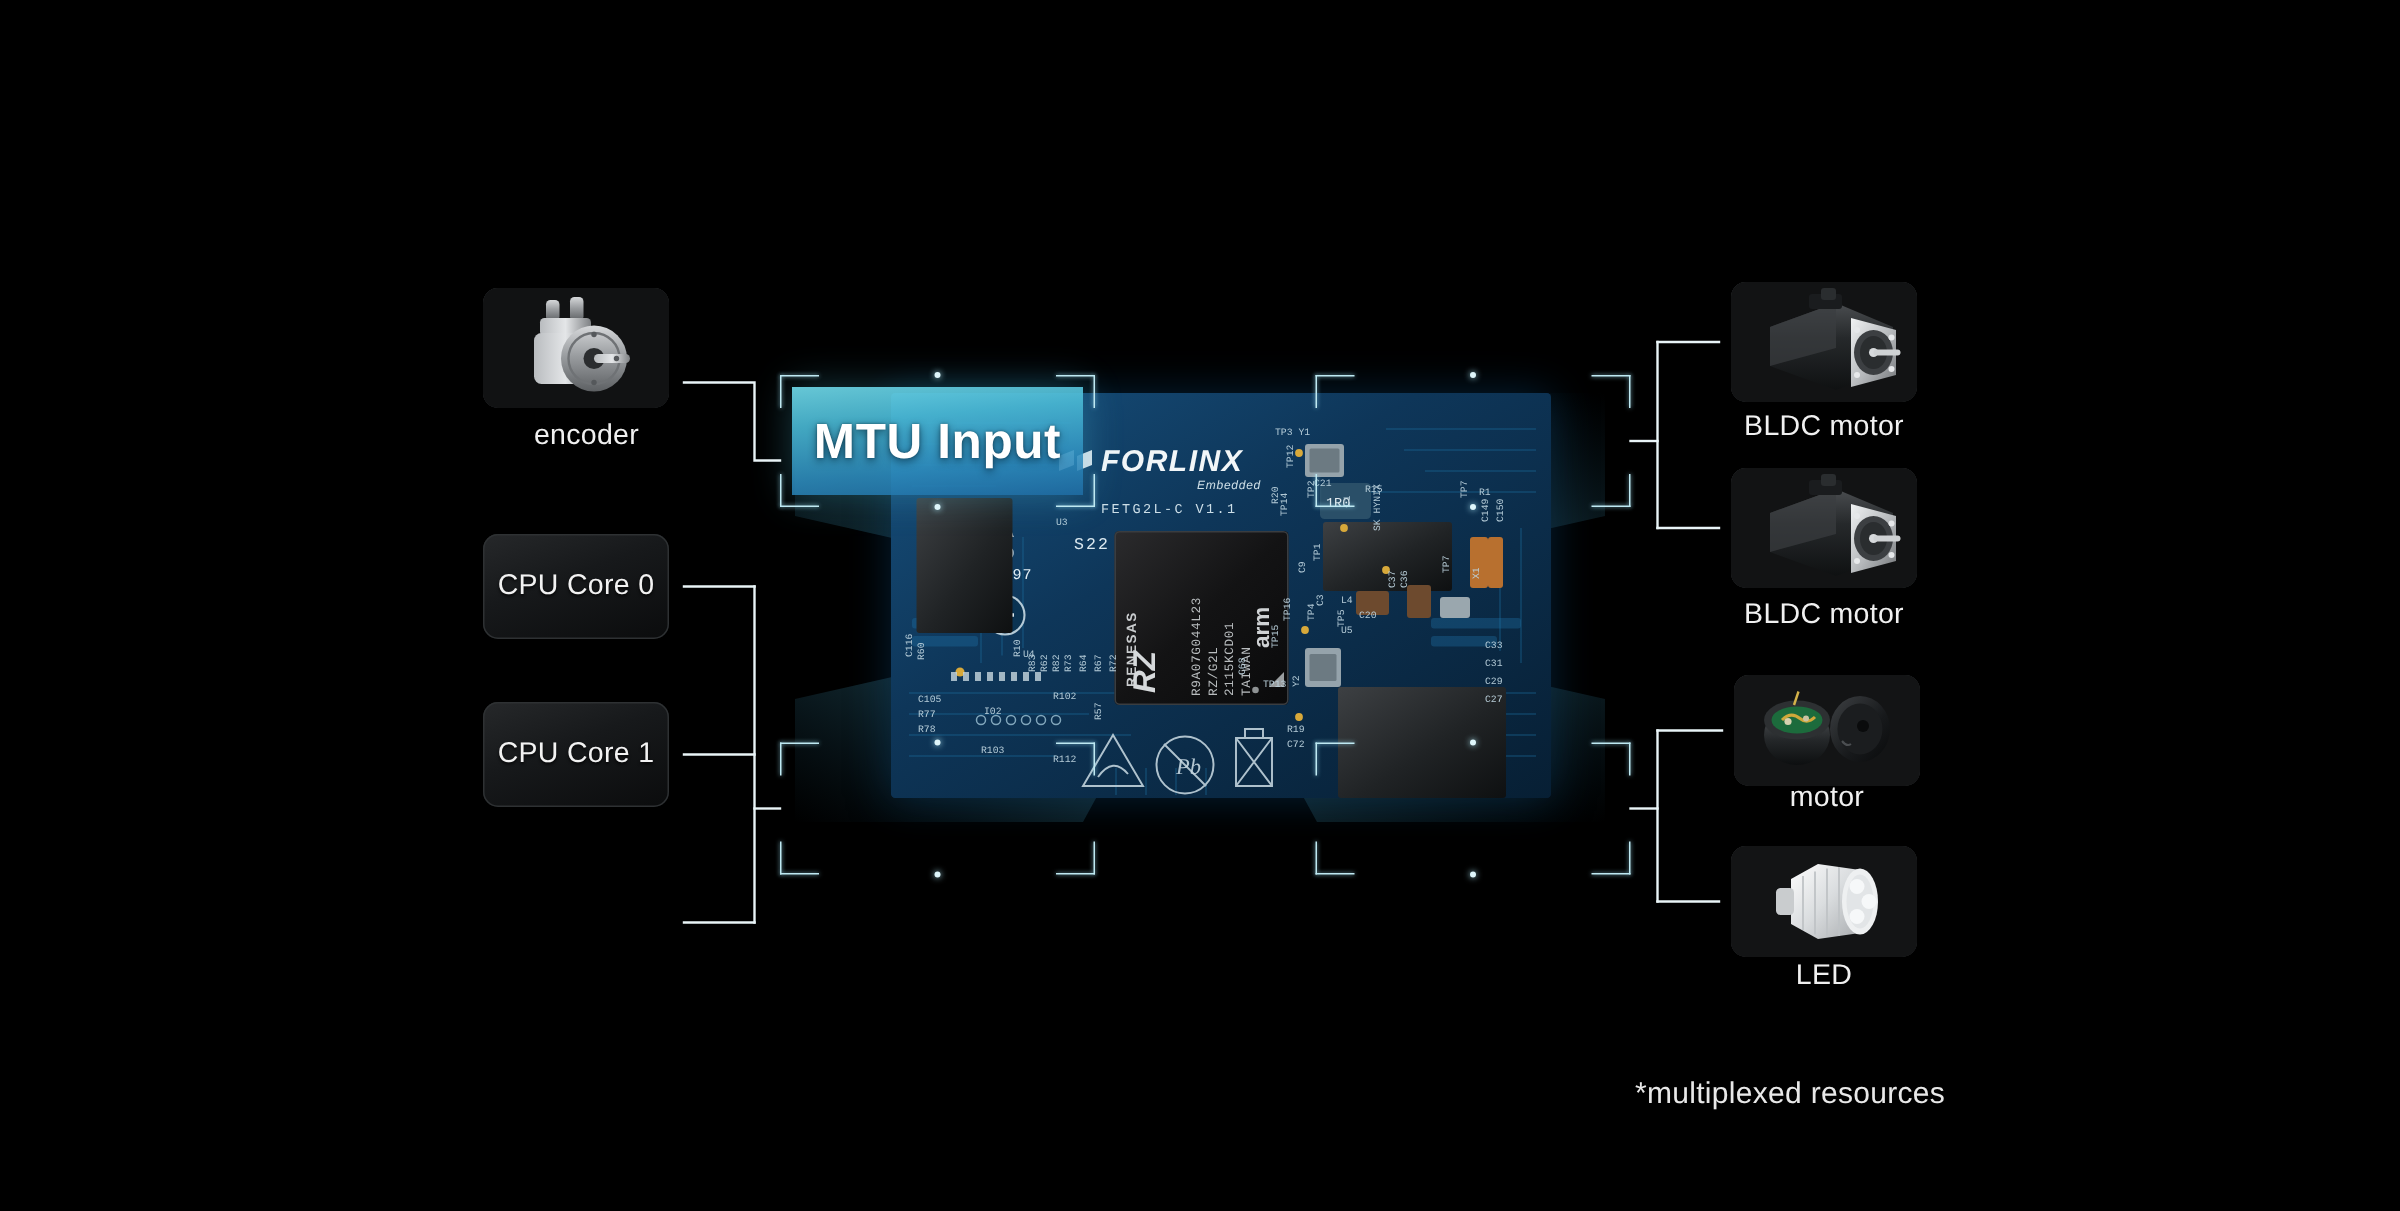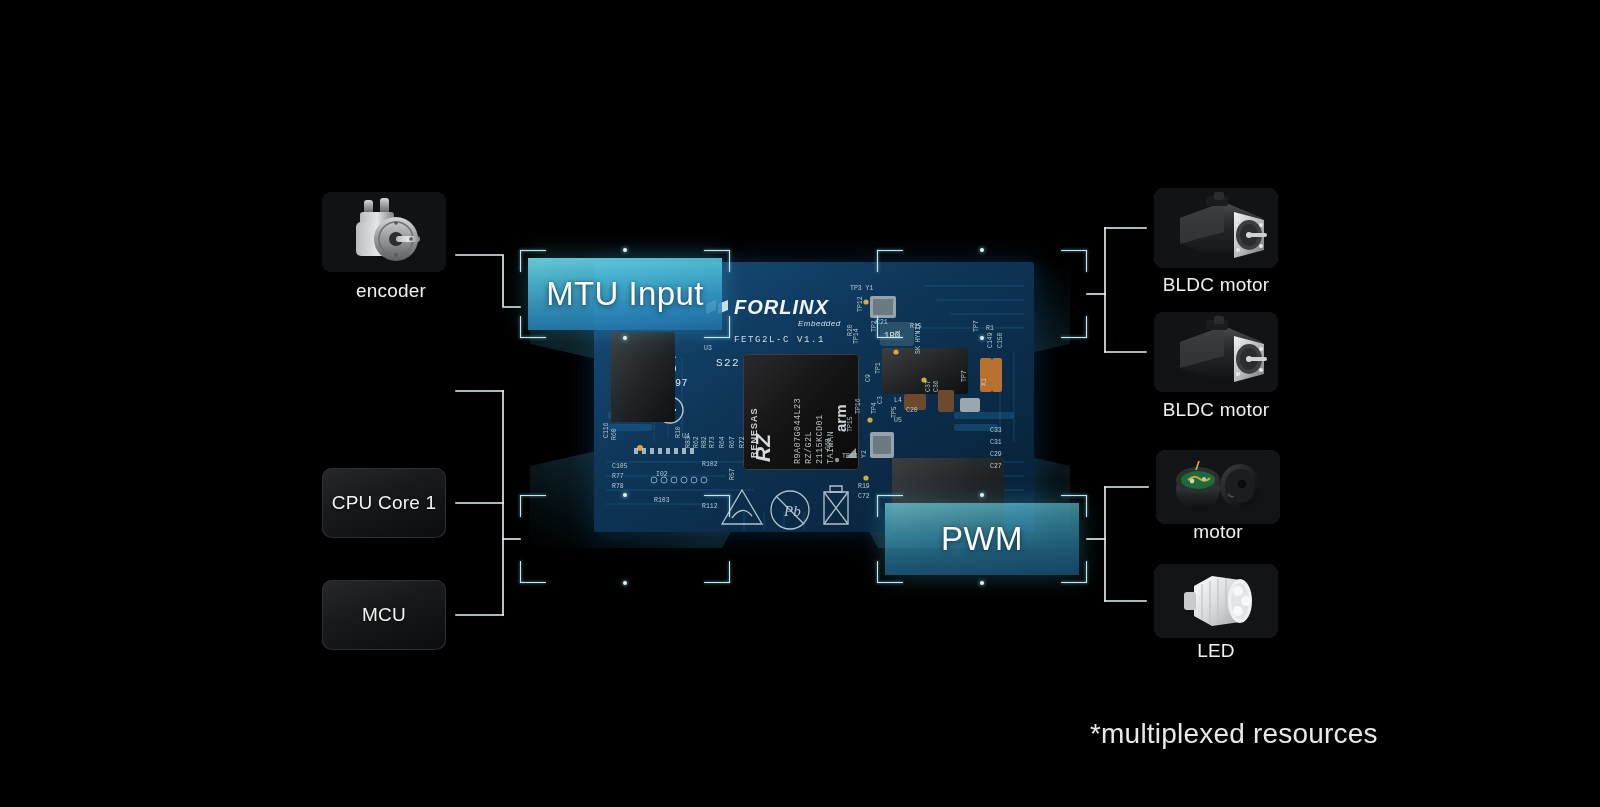--- a/index.html
+++ b/index.html
@@ -57,21 +57,21 @@
     box-shadow:0 0 26px rgba(80,200,230,.30);
   }
   .fblock.translucent {
     background:linear-gradient(175deg,
        rgba(120,220,235,.70) 0%,
        rgba(80,190,218,.62) 32%,
        rgba(48,145,195,.58) 74%,
        rgba(34,112,168,.60) 100%);
   }
   .fblock .flabel {
-    font-size:33px; font-weight:400; color:#fff; letter-spacing:.4px;
+    font-size:33px; font-weight:700; color:#fff; letter-spacing:.4px;
     text-shadow:0 2px 6px rgba(0,30,50,.65), 0 0 2px rgba(0,0,0,.4);
     white-space:nowrap;
   }
   
   .handles { position:absolute; pointer-events:none; }
   .handles i {
     position:absolute; background:#bfe9f2; display:block;
     box-shadow:0 0 3px rgba(160,230,250,.9);
   }
   .hl { width:1px; }       
@@ -80,21 +80,21 @@
     position:absolute; width:4px; height:4px; border-radius:50%;
     background:#dff6fb; box-shadow:0 0 4px rgba(180,240,255,.95);
   }
 
   
   #wires { position:absolute; inset:0; pointer-events:none; }
 
   
   #footnote {
     position:absolute; left:1090px; top:718px;
-    font-size:28px; color:#e8e8e8; letter-spacing:.2px;
+    font-size:20px; color:#e8e8e8; letter-spacing:.2px;
   }
 </style>
 </head>
 <body>
 
 <div id="stage">
 
   <svg class="cone" style="left:500px; top:240px; width:600px; height:330px;" viewBox="0 0 600 330">
     <defs>
       <linearGradient id="coneTL" x1="1" y1="1" x2="0" y2="0">
@@ -353,23 +353,20 @@
     <i class="hb" style="left:0;  bottom:0; width:26px;"></i>
     <i class="hb" style="right:0; bottom:0; width:26px;"></i>
     <i class="hl" style="left:0;  top:0;  height:22px;"></i>
     <i class="hl" style="right:0; top:0;  height:22px;"></i>
     <i class="hl" style="left:0;  bottom:0; height:22px;"></i>
     <i class="hl" style="right:0; bottom:0; height:22px;"></i>
     <span class="hdot" style="left:50%; top:-2px; margin-left:-2px;"></span>
     <span class="hdot" style="left:50%; bottom:-2px; margin-left:-2px;"></span>
   </div>
 
-  <div class="fblock translucent" style="left:885px; top:503px; width:194px; height:72px;">
-    <span class="flabel">PWM</span>
-  </div>
   <div class="handles" style="left:877px; top:495px; width:210px; height:88px;">
     <i class="hb" style="left:0;  top:0;  width:26px;"></i>
     <i class="hb" style="right:0; top:0;  width:26px;"></i>
     <i class="hb" style="left:0;  bottom:0; width:26px;"></i>
     <i class="hb" style="right:0; bottom:0; width:26px;"></i>
     <i class="hl" style="left:0;  top:0;  height:22px;"></i>
     <i class="hl" style="right:0; top:0;  height:22px;"></i>
     <i class="hl" style="left:0;  bottom:0; height:22px;"></i>
     <i class="hl" style="right:0; bottom:0; height:22px;"></i>
     <span class="hdot" style="left:50%; top:-2px; margin-left:-2px;"></span>
@@ -399,25 +396,25 @@
       <ellipse cx="74" cy="47" rx="17" ry="17" fill="none" stroke="#6f7275" stroke-width="1.6"></ellipse>
       <ellipse cx="74" cy="47" rx="7" ry="7" fill="#2b2d2f"></ellipse>
       <rect x="74" y="44" width="24" height="6" rx="3" fill="url(#mtlB)"></rect>
       <circle cx="74" cy="31" r="1.8" fill="#55585b"></circle>
       <circle cx="74" cy="63" r="1.8" fill="#55585b"></circle>
       <circle cx="89" cy="47" r="1.8" fill="#55585b"></circle>
     </svg>
   </div>
   <div class="panel-caption" style="left:329px; top:280px; width:124px;">encoder</div>
 
+  <div class="panel" style="left:322px; top:356px; width:124px; height:70px;">
+    <span class="panel-text">CPU Core 0</span>
+  </div>
   <div class="panel" style="left:322px; top:468px; width:124px; height:70px;">
     <span class="panel-text">CPU Core 1</span>
-  </div>
-  <div class="panel" style="left:322px; top:580px; width:124px; height:70px;">
-    <span class="panel-text">MCU</span>
   </div>
 
   <div class="panel img-panel" style="left:1154px; top:188px; width:124px; height:80px;">
     <svg class="art" viewBox="0 0 124 80">
       <defs>
         <linearGradient id="mbody" x1="0" y1="0" x2="0" y2="1">
           <stop offset="0%" stop-color="#4a4d50"></stop>
             <stop offset="40%" stop-color="#26292b"></stop>
           <stop offset="100%" stop-color="#0f1112"></stop>
         </linearGradient>

